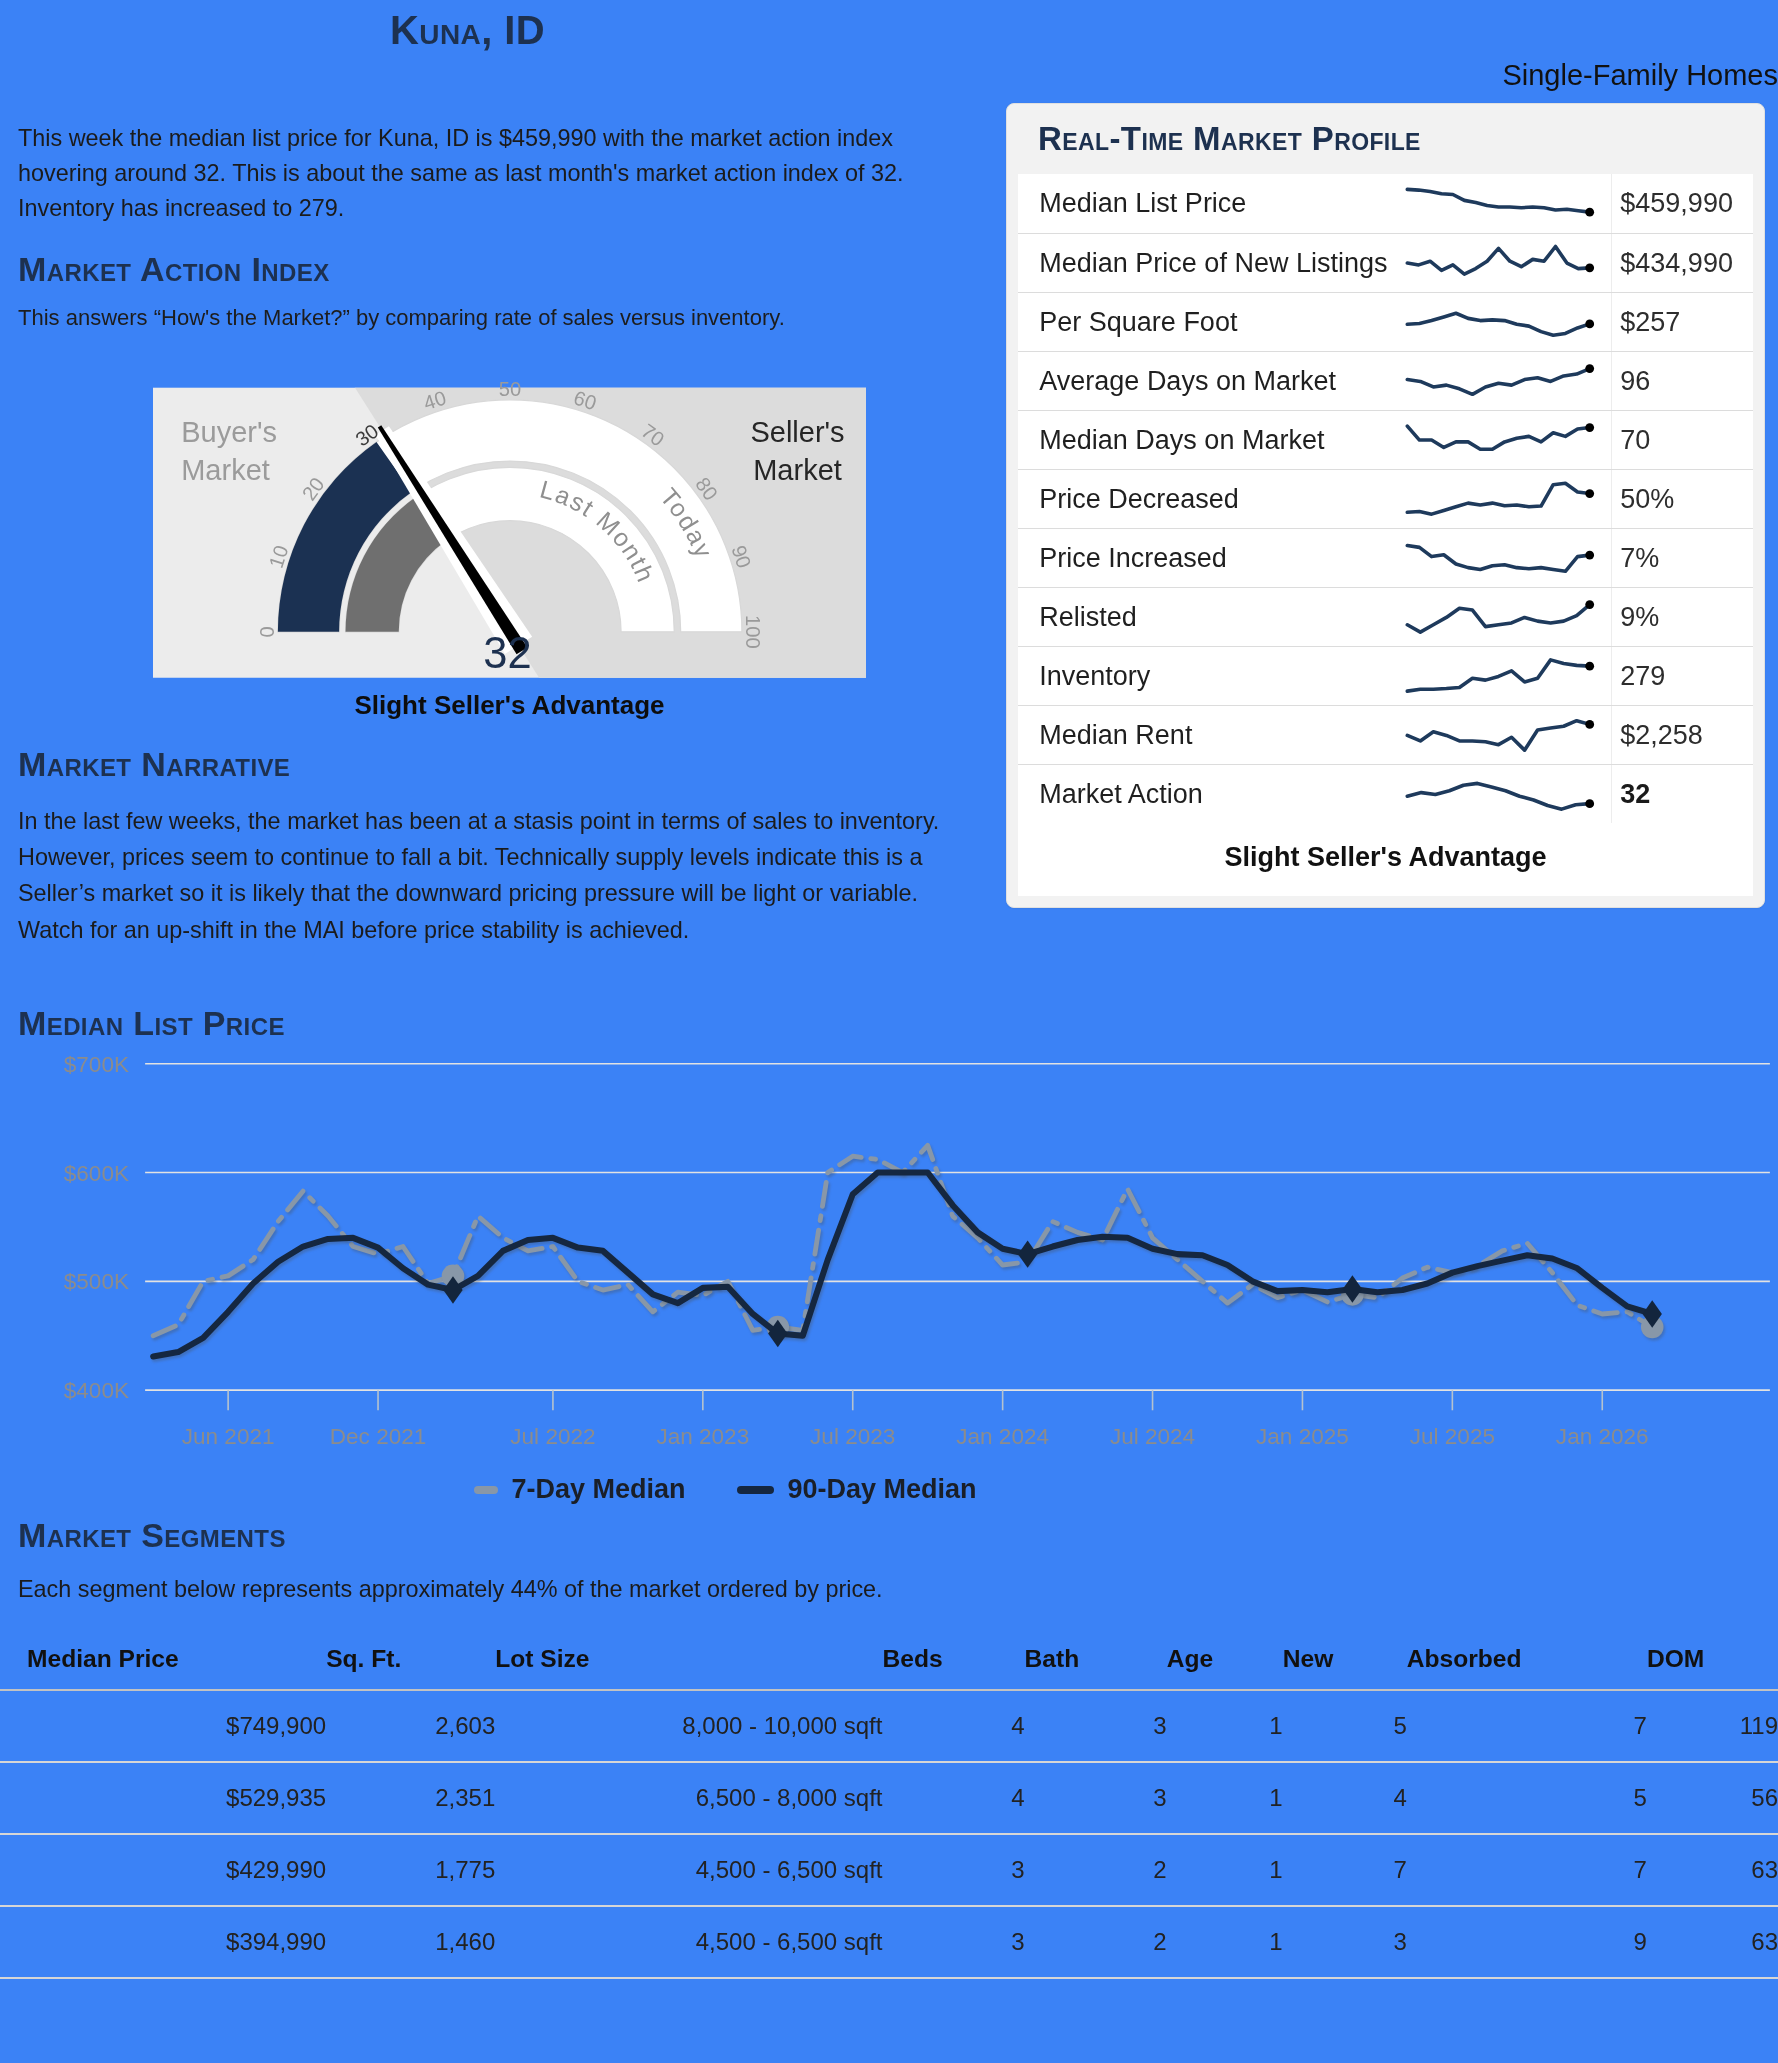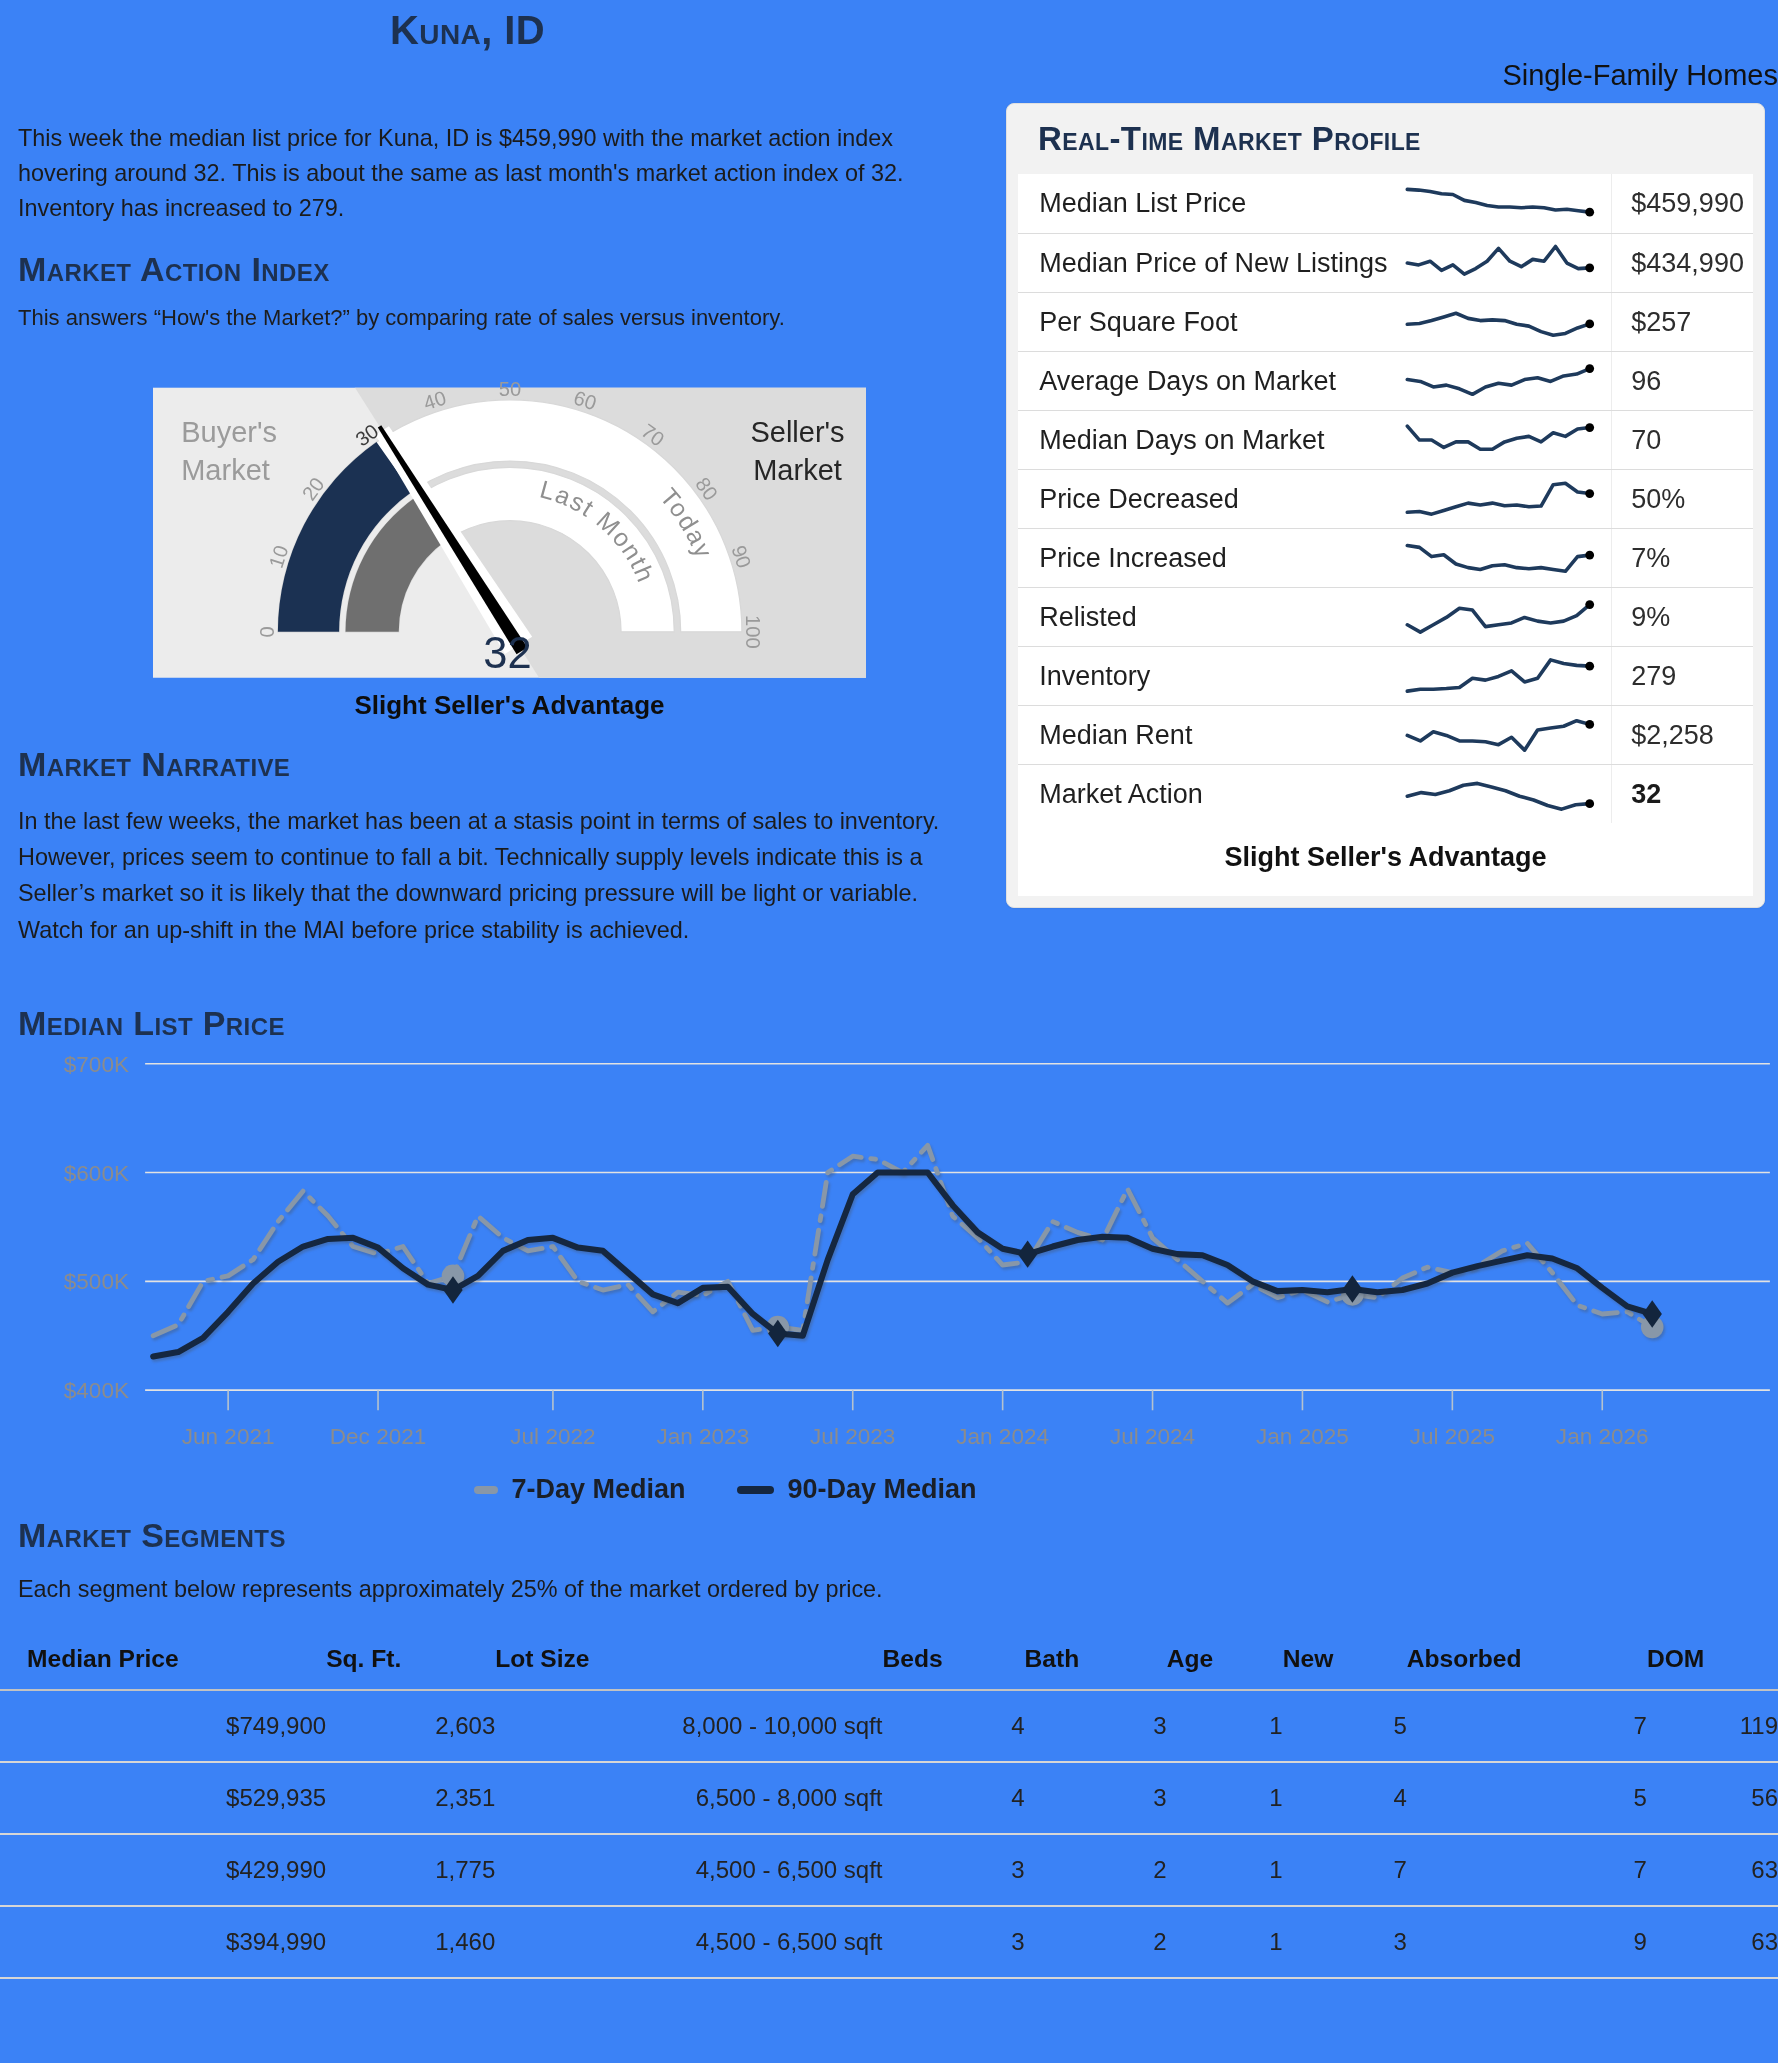--- a/index.html
+++ b/index.html
@@ -26,21 +26,21 @@
   
   .card { position:absolute; left:1006px; top:103px; width:759px; background:#f2f2f2;
           border:0.8px solid #e0e0e0; border-radius:8px; box-shadow:0 0.8px 1.6px rgba(0,0,0,.06); }
   .card-title { padding:16px 0 0 31px; font-size:33px; }
   .card-body { background:#fff; margin:16px 11.3px 11.3px 11.3px; }
   .prow { display:flex; align-items:center; height:59px; border-top:1.6px solid #dcdcdc; padding-left:21px; }
   .prow:first-child { border-top:none; }
   .plabel { flex:0 0 363px; font-size:27px; color:#1f1f1f; }
   .spark { width:193px; height:48px; flex:0 0 193px; }
   .pvalue { flex:1; align-self:stretch; display:flex; align-items:center;
-            border-left:1.6px solid #ededed; margin-left:16px; padding-left:19px;
+            border-left:1.6px solid #ededed; margin-left:16px; padding-left:8px;
             font-size:27px; color:#2d2d2d; }
   .pvalue.bold { font-weight:bold; color:#1a1a1a; }
   .card-footer { padding:19.3px 0 22.6px 0; text-align:center; font-size:27px; font-weight:bold; color:#111; }
 
   
   .chart-sec { position:absolute; left:0; top:1004px; width:1778px; }
   .chart-sec .sec-heading { margin:0 0 0 18px; }
   #chart-svg { display:block; margin-top:3.2px; overflow:visible; }
   .legend { display:flex; justify-content:center; gap:52px; width:1451px; margin-top:21px; }
   .legend-item { display:flex; align-items:center; gap:13px; font-size:27px; font-weight:bold; color:#1a1f28; }
@@ -263,21 +263,21 @@
         </div>
         <div class="legend-item">
           <span class="swatch solid" style="background: rgb(21, 39, 64);"></span>
           <span>90-Day Median</span>
         </div>
       </div>
   </div>
 
   <div class="seg-sec">
     <div class="sec-heading heading">Market Segments</div>
-    <div class="seg-desc">Each segment below represents approximately 25% of the market ordered by price.</div>
+    <div class="seg-desc">Each segment below represents approximately 44% of the market ordered by price.</div>
     <table class="segments">
       <colgroup>
         <col style="width:326px">
           <col style="width:169px">
           <col style="width:387px">
         <col style="width:142px">
           <col style="width:142px">
           <col style="width:116px">
         <col style="width:124px">
           <col style="width:240px">

